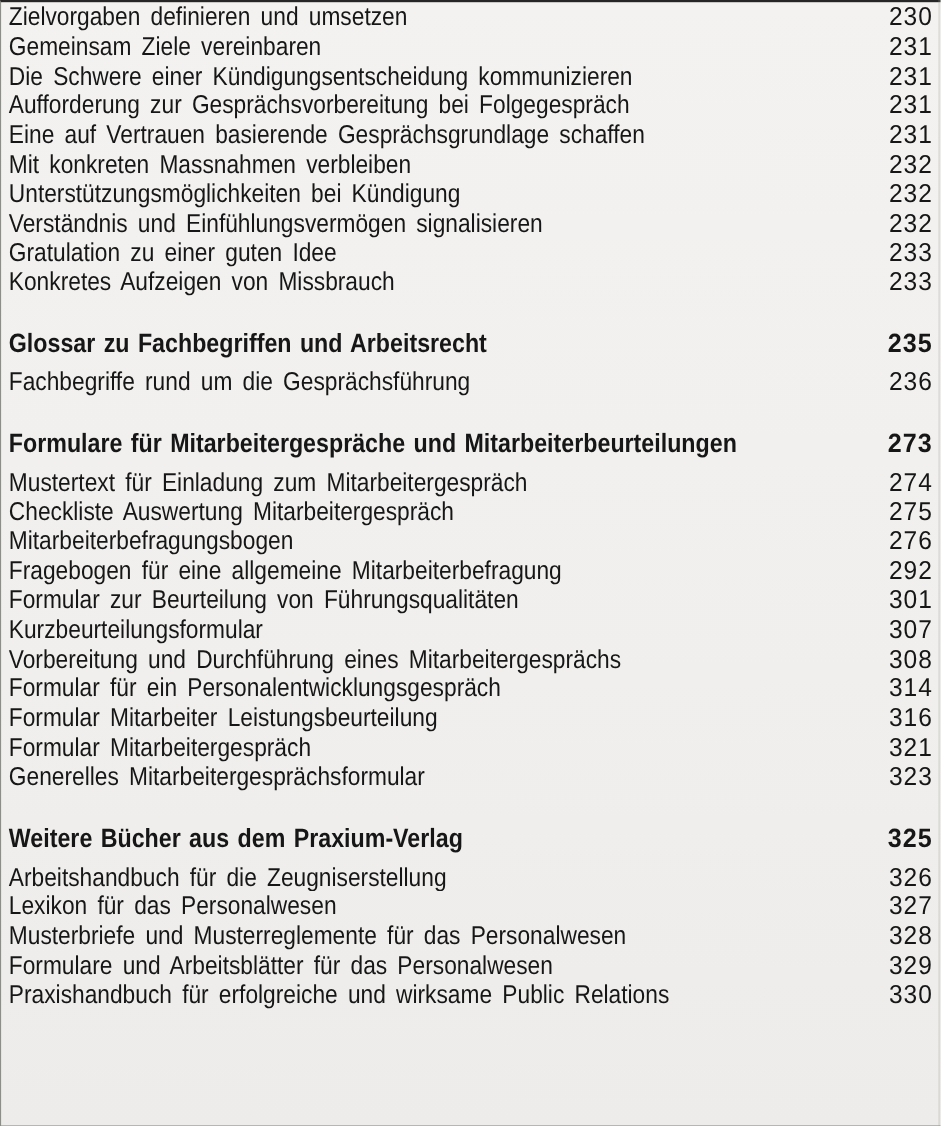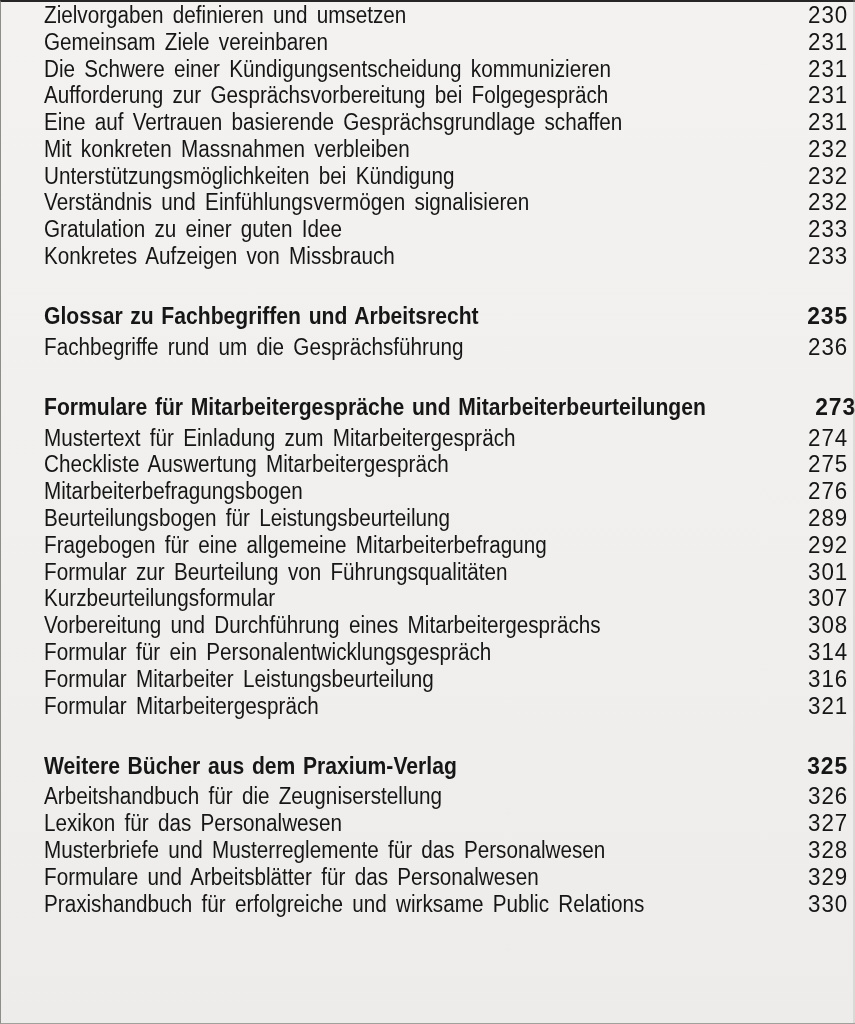--- a/index.html
+++ b/index.html
@@ -21,24 +21,23 @@
   }
   .page {
     padding: 0 7px 0 7px;
     box-sizing: border-box;
     width: 100%;
     height: 100%;
   }
   .row {
     display: flex;
     justify-content: space-between;
-    align-items: center;
+    align-items: flex-start;
     height: 26.8px;
     overflow: visible;
-    margin-left: 36px;
   }
   .row .title {
     font-size: 23.5px;
     white-space: nowrap;
     word-spacing: 4px;
     transform: scaleX(0.88);
     transform-origin: 0 50%;
     flex: 0 0 auto;
   }
   .row .page-num {
@@ -133,24 +132,20 @@
       </div>
       <div class="row">
         <span class="title">Checkliste Auswertung Mitarbeitergespräch</span>
         <span class="page-num">275</span>
       </div>
       <div class="row">
         <span class="title">Mitarbeiterbefragungsbogen</span>
         <span class="page-num">276</span>
       </div>
       <div class="row">
-        <span class="title">Beurteilungsbogen für Leistungsbeurteilung</span>
-        <span class="page-num">289</span>
-      </div>
-      <div class="row">
         <span class="title">Fragebogen für eine allgemeine Mitarbeiterbefragung</span>
         <span class="page-num">292</span>
       </div>
       <div class="row">
         <span class="title">Formular zur Beurteilung von Führungsqualitäten</span>
         <span class="page-num">301</span>
       </div>
       <div class="row">
         <span class="title">Kurzbeurteilungsformular</span>
         <span class="page-num">307</span>
@@ -163,20 +158,24 @@
         <span class="title">Formular für ein Personalentwicklungsgespräch</span>
         <span class="page-num">314</span>
       </div>
       <div class="row">
         <span class="title">Formular Mitarbeiter Leistungsbeurteilung</span>
         <span class="page-num">316</span>
       </div>
       <div class="row">
         <span class="title">Formular Mitarbeitergespräch</span>
         <span class="page-num">321</span>
+      </div>
+      <div class="row">
+        <span class="title">Generelles Mitarbeitergesprächsformular</span>
+        <span class="page-num">323</span>
       </div>
       <div class="row heading-row">
         <span class="title">Weitere Bücher aus dem Praxium-Verlag</span>
         <span class="page-num">325</span>
       </div>
       <div class="row">
         <span class="title">Arbeitshandbuch für die Zeugniserstellung</span>
         <span class="page-num">326</span>
       </div>
       <div class="row">

